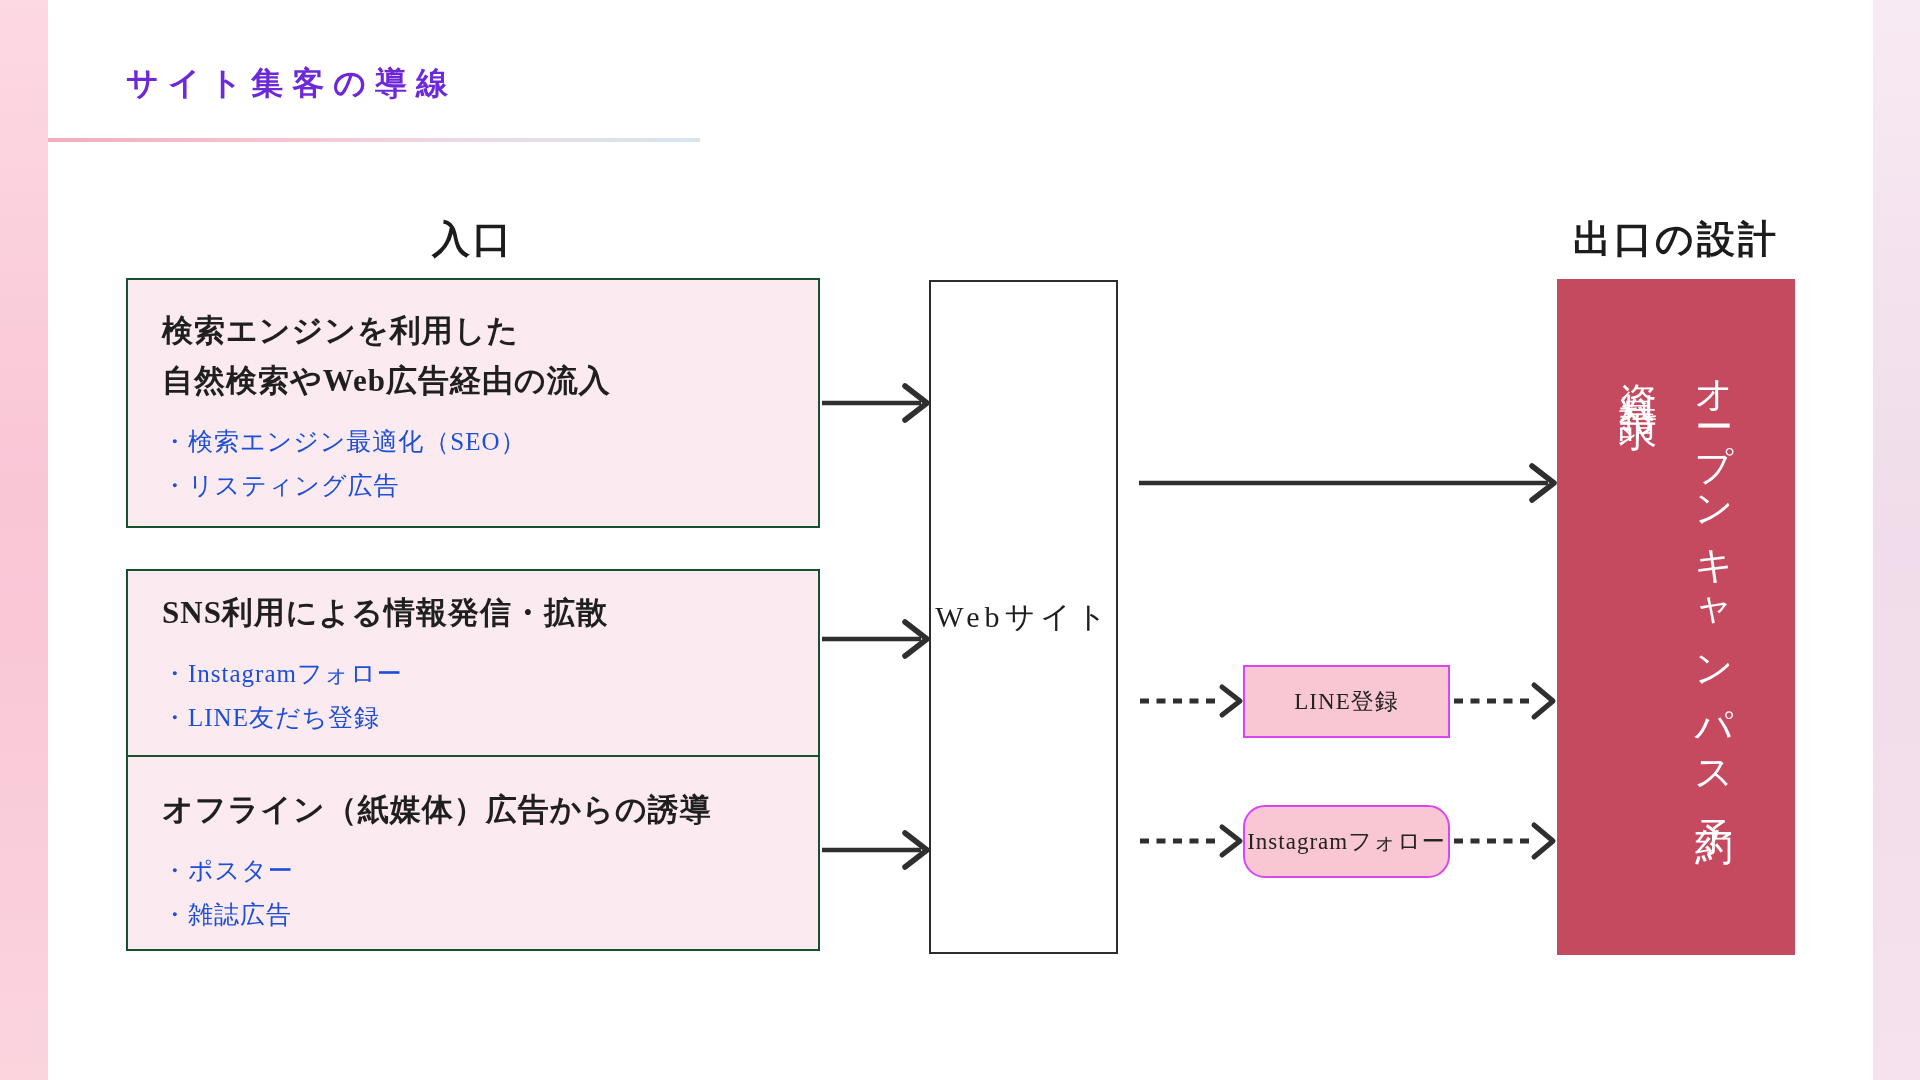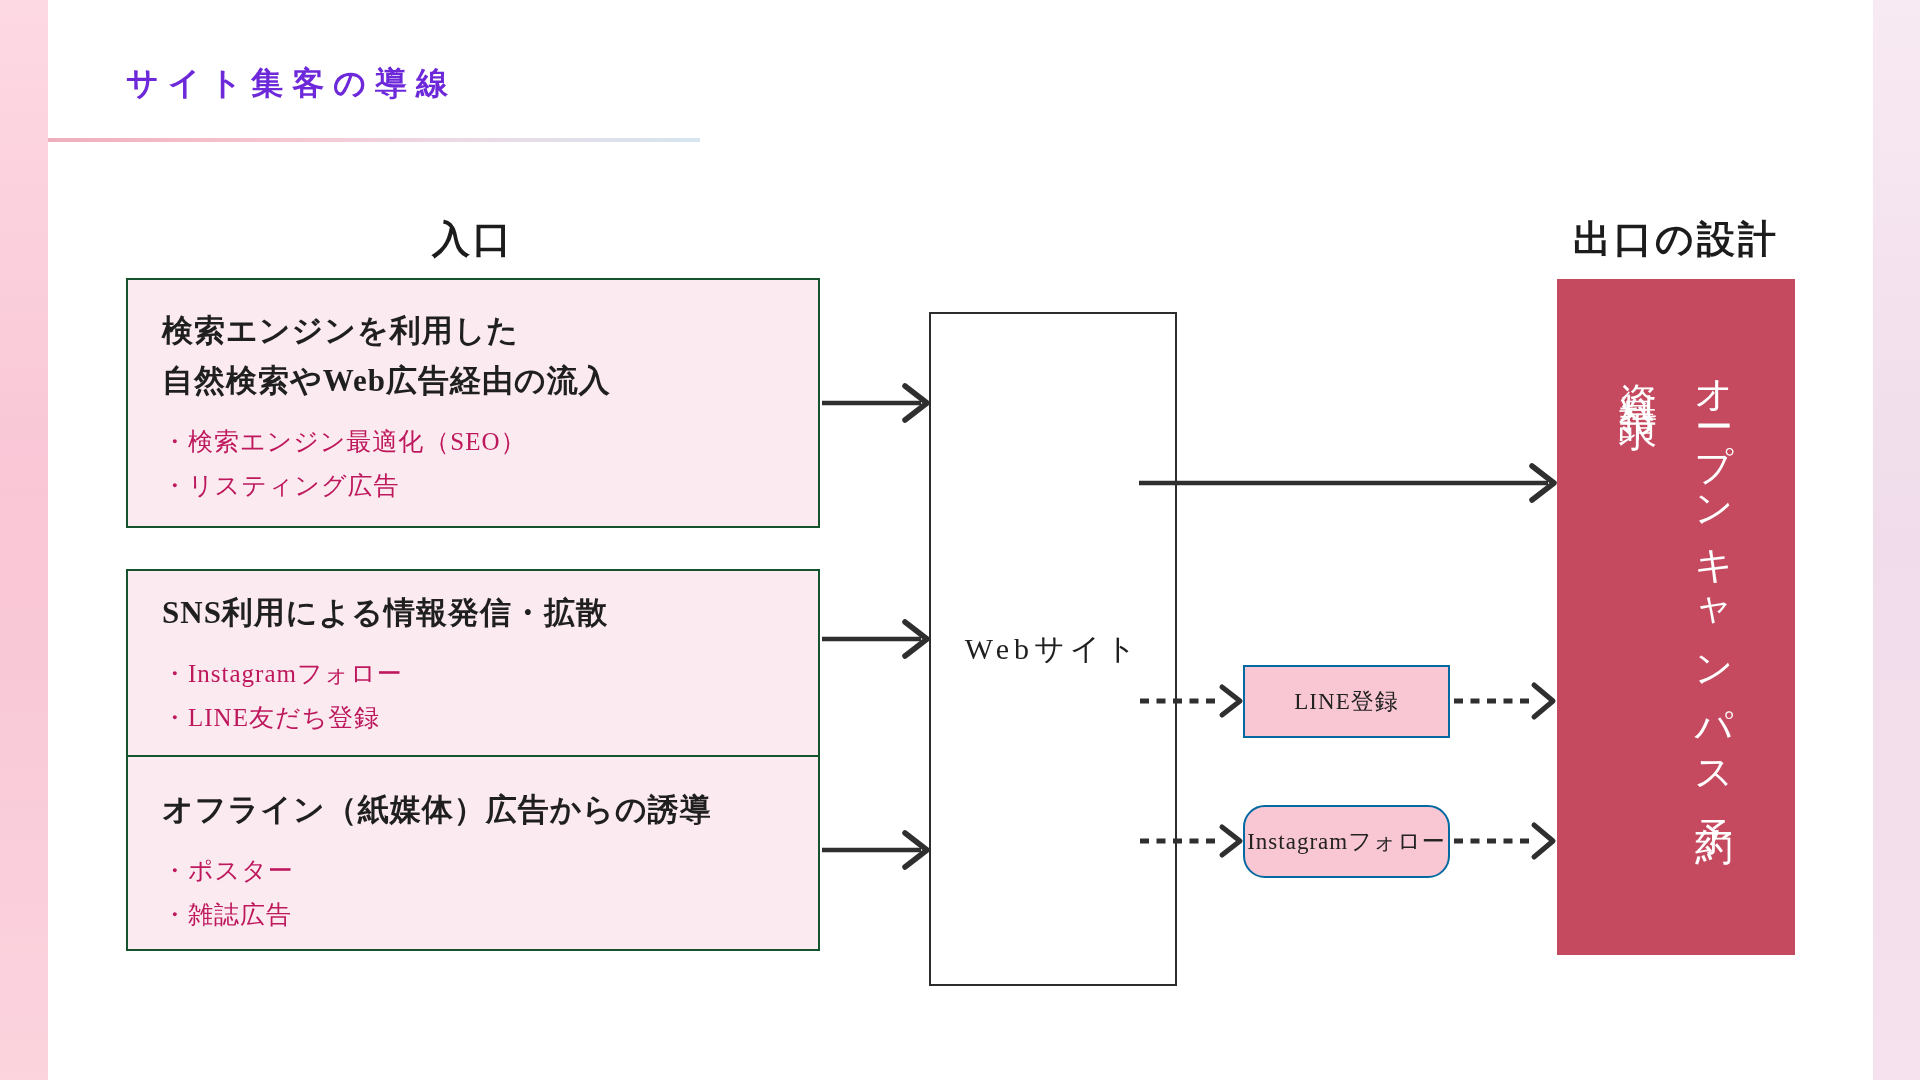--- a/index.html
+++ b/index.html
@@ -18,26 +18,26 @@
   .col-header{position:absolute;top:214px;font-size:38px;font-weight:700;color:#1c1c1c;
     text-align:center;letter-spacing:3px;white-space:nowrap;}
   .col-header.entrance{left:126px;width:694px;}
   .col-header.exit{left:1557px;width:238px;}
   .entry-box{position:absolute;left:126px;width:694px;background:#fbeaef;
     border:2px solid #14532d;box-sizing:border-box;padding:0 20px 0 34px;}
   .entry-box.b1{top:278px;height:250px;padding-top:26px;}
   .entry-box.b2{top:569px;height:196px;padding-top:17px;}
   .entry-box.b3{top:755px;height:196px;padding-top:28px;}
   .box-title{font-size:31px;font-weight:600;line-height:50px;color:#1f1f1f;letter-spacing:1px;}
-  .box-bullets{margin-top:14px;font-size:25px;line-height:44px;color:#be185d;letter-spacing:1px;}
-  .web-box{position:absolute;left:929px;top:280px;width:248px;height:674px;background:#ffffff;
-    border:2px solid #2d2d2d;box-sizing:border-box;display:flex;align-items:center;justify-content:center;margin-top:32px;}
+  .box-bullets{margin-top:14px;font-size:25px;line-height:44px;color:#1d4ed8;letter-spacing:1px;}
+  .web-box{position:absolute;left:929px;top:280px;width:189px;height:674px;background:#ffffff;
+    border:2px solid #2d2d2d;box-sizing:border-box;display:flex;align-items:center;justify-content:center;}
   .web-label{font-size:30px;letter-spacing:5px;color:#1f1f1f;}
   .sub-box{position:absolute;left:1243px;width:207px;height:73px;background:#f9c6d3;
-    border:2px solid #0369a1;box-sizing:border-box;display:flex;align-items:center;justify-content:center;}
+    border:2px solid #d946ef;box-sizing:border-box;display:flex;align-items:center;justify-content:center;}
   .sub-box.line{top:665px;}
   .sub-box.insta{top:805px;border-radius:22px;}
   .sub-label{font-size:23px;color:#222222;letter-spacing:1px;}
   .exit-box{position:absolute;left:1557px;top:279px;width:238px;height:676px;background:#c54a5f;
     box-sizing:border-box;display:flex;flex-direction:row-reverse;justify-content:center;
     align-items:flex-start;gap:38px;padding-top:74px;}
   .vcol{writing-mode:vertical-rl;text-orientation:mixed;font-size:38px;color:#ffffff;
     letter-spacing:10px;font-weight:500;line-height:1;}
   svg.arrows{position:absolute;left:0;top:0;width:1920px;height:1080px;pointer-events:none;}
   .arrow-line{stroke:#2f2f2f;stroke-width:4.5;fill:none;}

